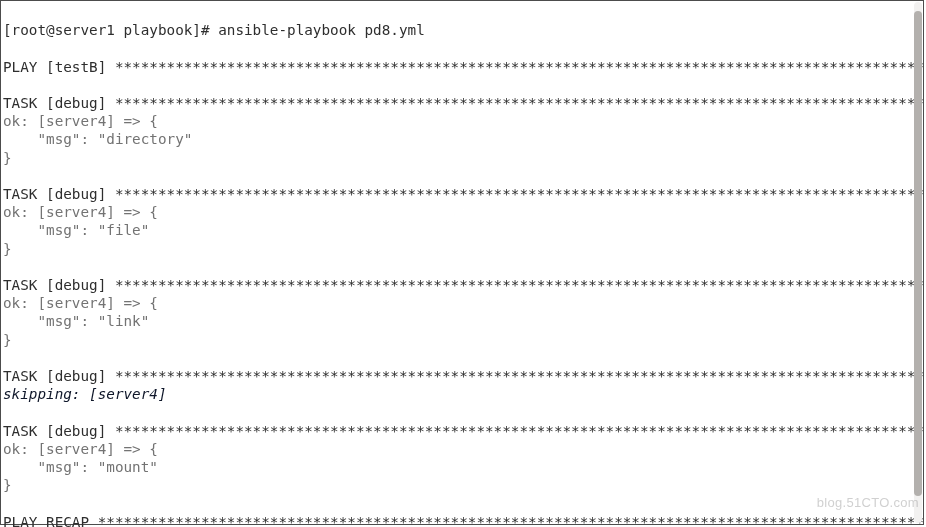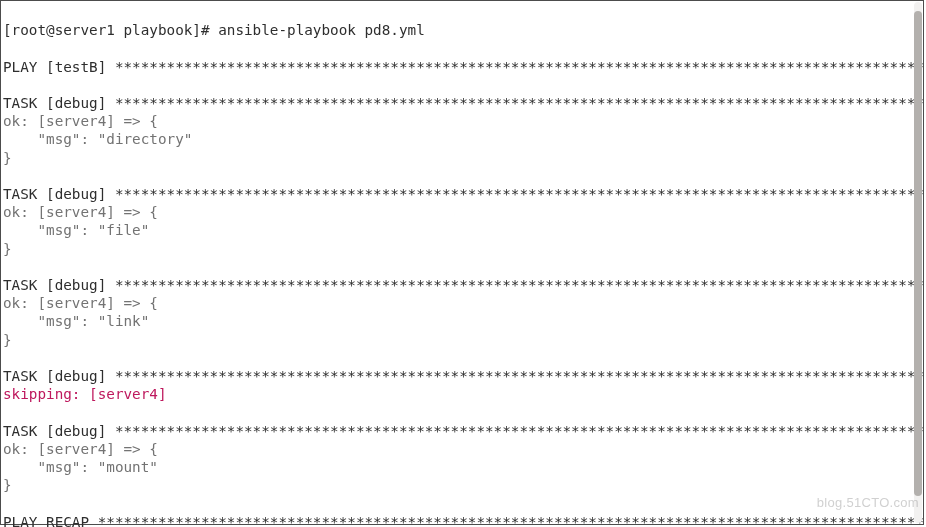--- a/index.html
+++ b/index.html
@@ -23,21 +23,21 @@
     padding: 2px 0 0 2px;
     font-family: "DejaVu Sans Mono", "Liberation Mono", monospace;
     font-size: 14.3px;
     line-height: 18.2px;
     white-space: pre;
     letter-spacing: 0px;
     color: #333333;
   }
   .norm { color:#2e2e2e;margin-top:48px; }
   .green { color:#737373; }
-  .cyan { color:#be185d; }
+  .cyan { color:#0f172a;font-style:italic; }
   .scrollbar-track {
     position: absolute;
     right: 1px;
     top: 1px;
     width: 8px;
     height: 521px;
     background: #f2f1f0;
     border-radius: 4px;
   }
   .scrollbar-thumb {

